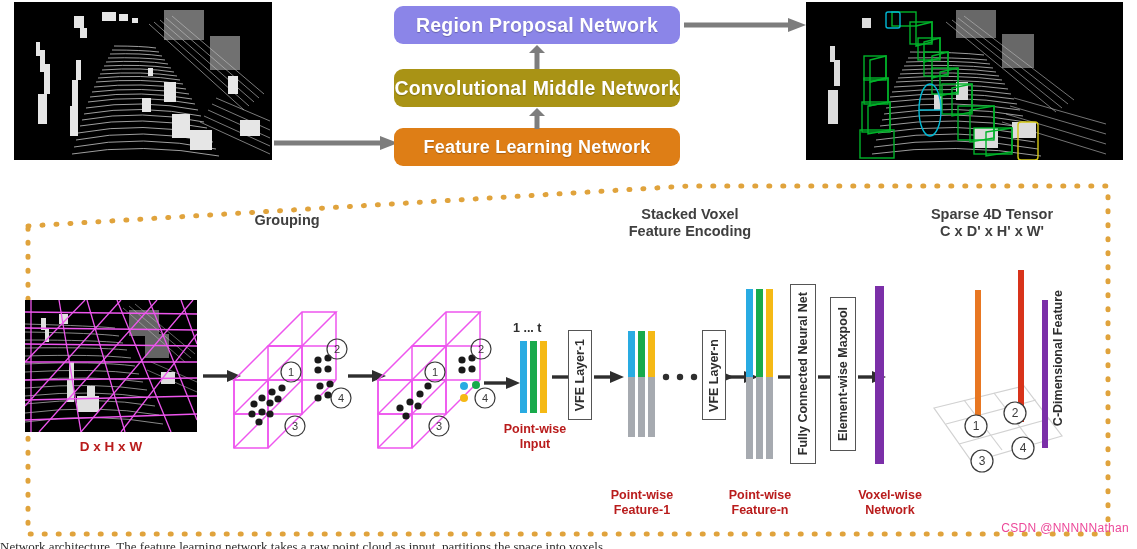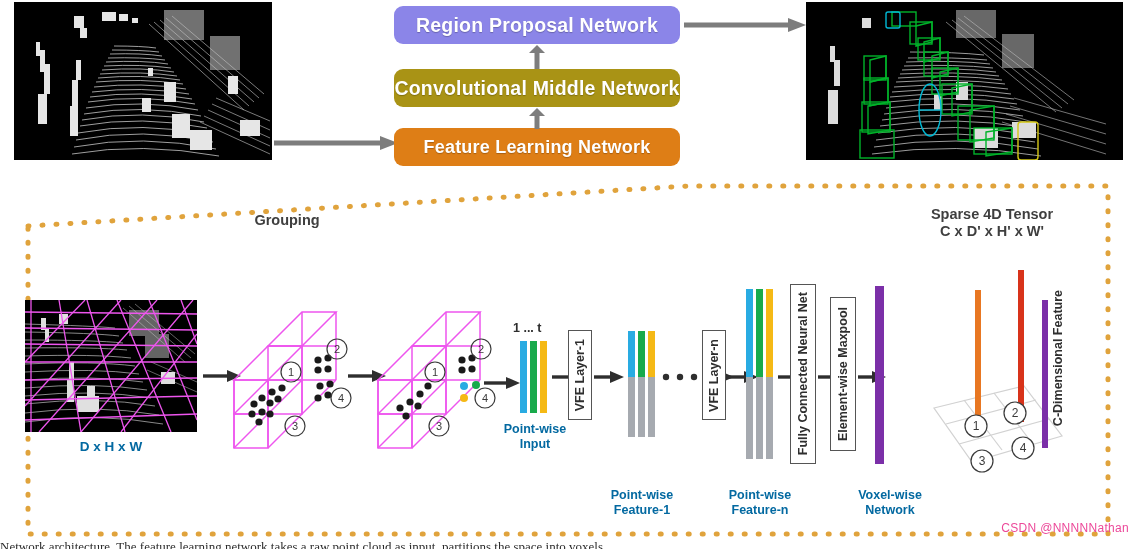--- a/index.html
+++ b/index.html
@@ -25,21 +25,21 @@
   
   .panel{position:absolute;left:8px;top:176px;width:1120px;height:368px;}
   .panel-border{position:absolute;inset:0;}
 
   .sec-title{
     position:absolute;text-align:center;font-weight:bold;color:#3f3f3f;
     font-size:14.5px;line-height:17px;white-space:pre-line;
   }
 
   .vp-img{position:absolute;background:#000;overflow:hidden;}
-  .cap{position:absolute;text-align:center;font-weight:bold;color:#0369a1;
+  .cap{position:absolute;text-align:center;font-weight:bold;color:#b91c1c;
        font-size:12.5px;line-height:14.5px;white-space:pre-line;}
 
   .vbar{position:absolute;}
   .vlabel{
     position:absolute;border:1.6px solid #555;background:#fff;
     display:flex;align-items:center;justify-content:center;
   }
   .vlabel span{
     writing-mode:vertical-rl;transform:rotate(180deg);
     font-weight:bold;font-size:12.5px;color:#2e2e2e;white-space:nowrap;
@@ -245,20 +245,22 @@
     </svg>
   </div>
 
   <div class="panel">
     <svg class="panel-border" width="1120" height="368" viewBox="0 0 1120 368">
       <path d="M20 50 L 680 10 L 1100 10 L 1100 358 L 20 358 Z" fill="none" stroke="#e0a33c" stroke-width="5" stroke-linecap="round" stroke-dasharray="1 13"></path>
     </svg>
   </div>
 
   <div class="sec-title" style="left:222px;top:212px;width:130px;">Grouping</div>
+  <div class="sec-title" style="left:600px;top:206px;width:180px;">Stacked Voxel
+Feature Encoding</div>
   <div class="sec-title" style="left:898px;top:206px;width:188px;">Sparse 4D Tensor
 C x D' x H' x W'</div>
 
   <div class="vp-img" style="left:25px;top:300px;width:172px;height:132px;">
     <svg width="172" height="132" viewBox="0 0 172 132">
       <rect width="172" height="132" fill="#000"></rect>
       <g stroke="#d8d8d8" stroke-width="0.7" fill="none" opacity="0.9">
         <path d="M0 122 Q70 112 138 124"></path>
         <path d="M0 113 Q70 104 134 115"></path>
         <path d="M0 104 Q70 96 130 106"></path>

